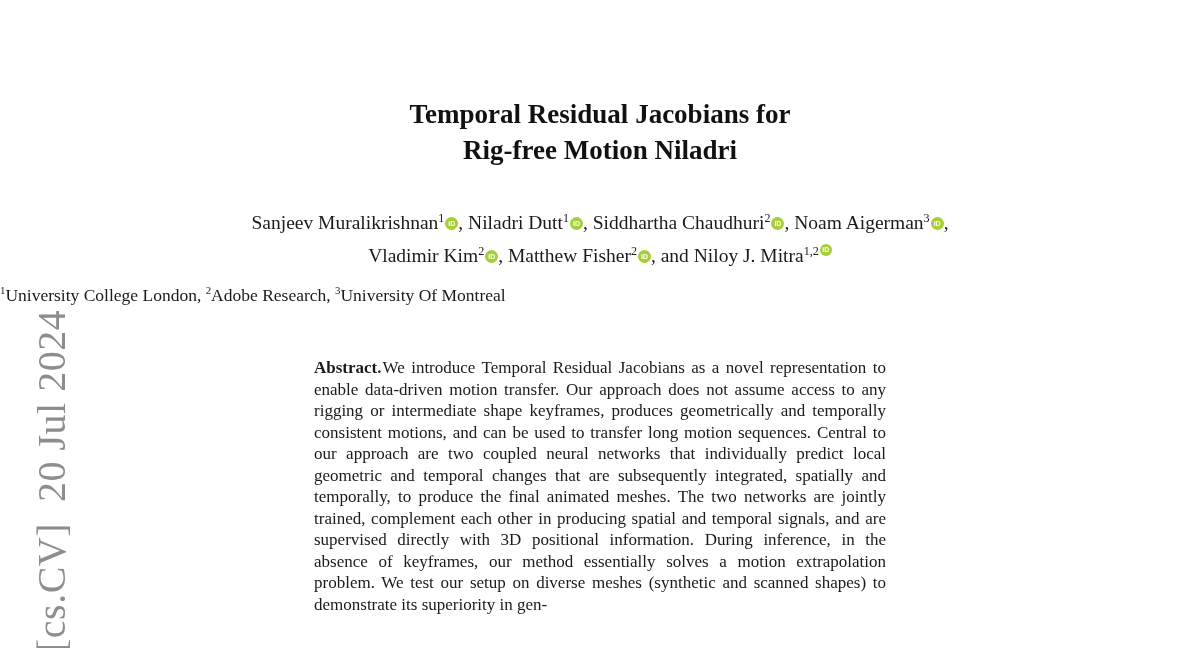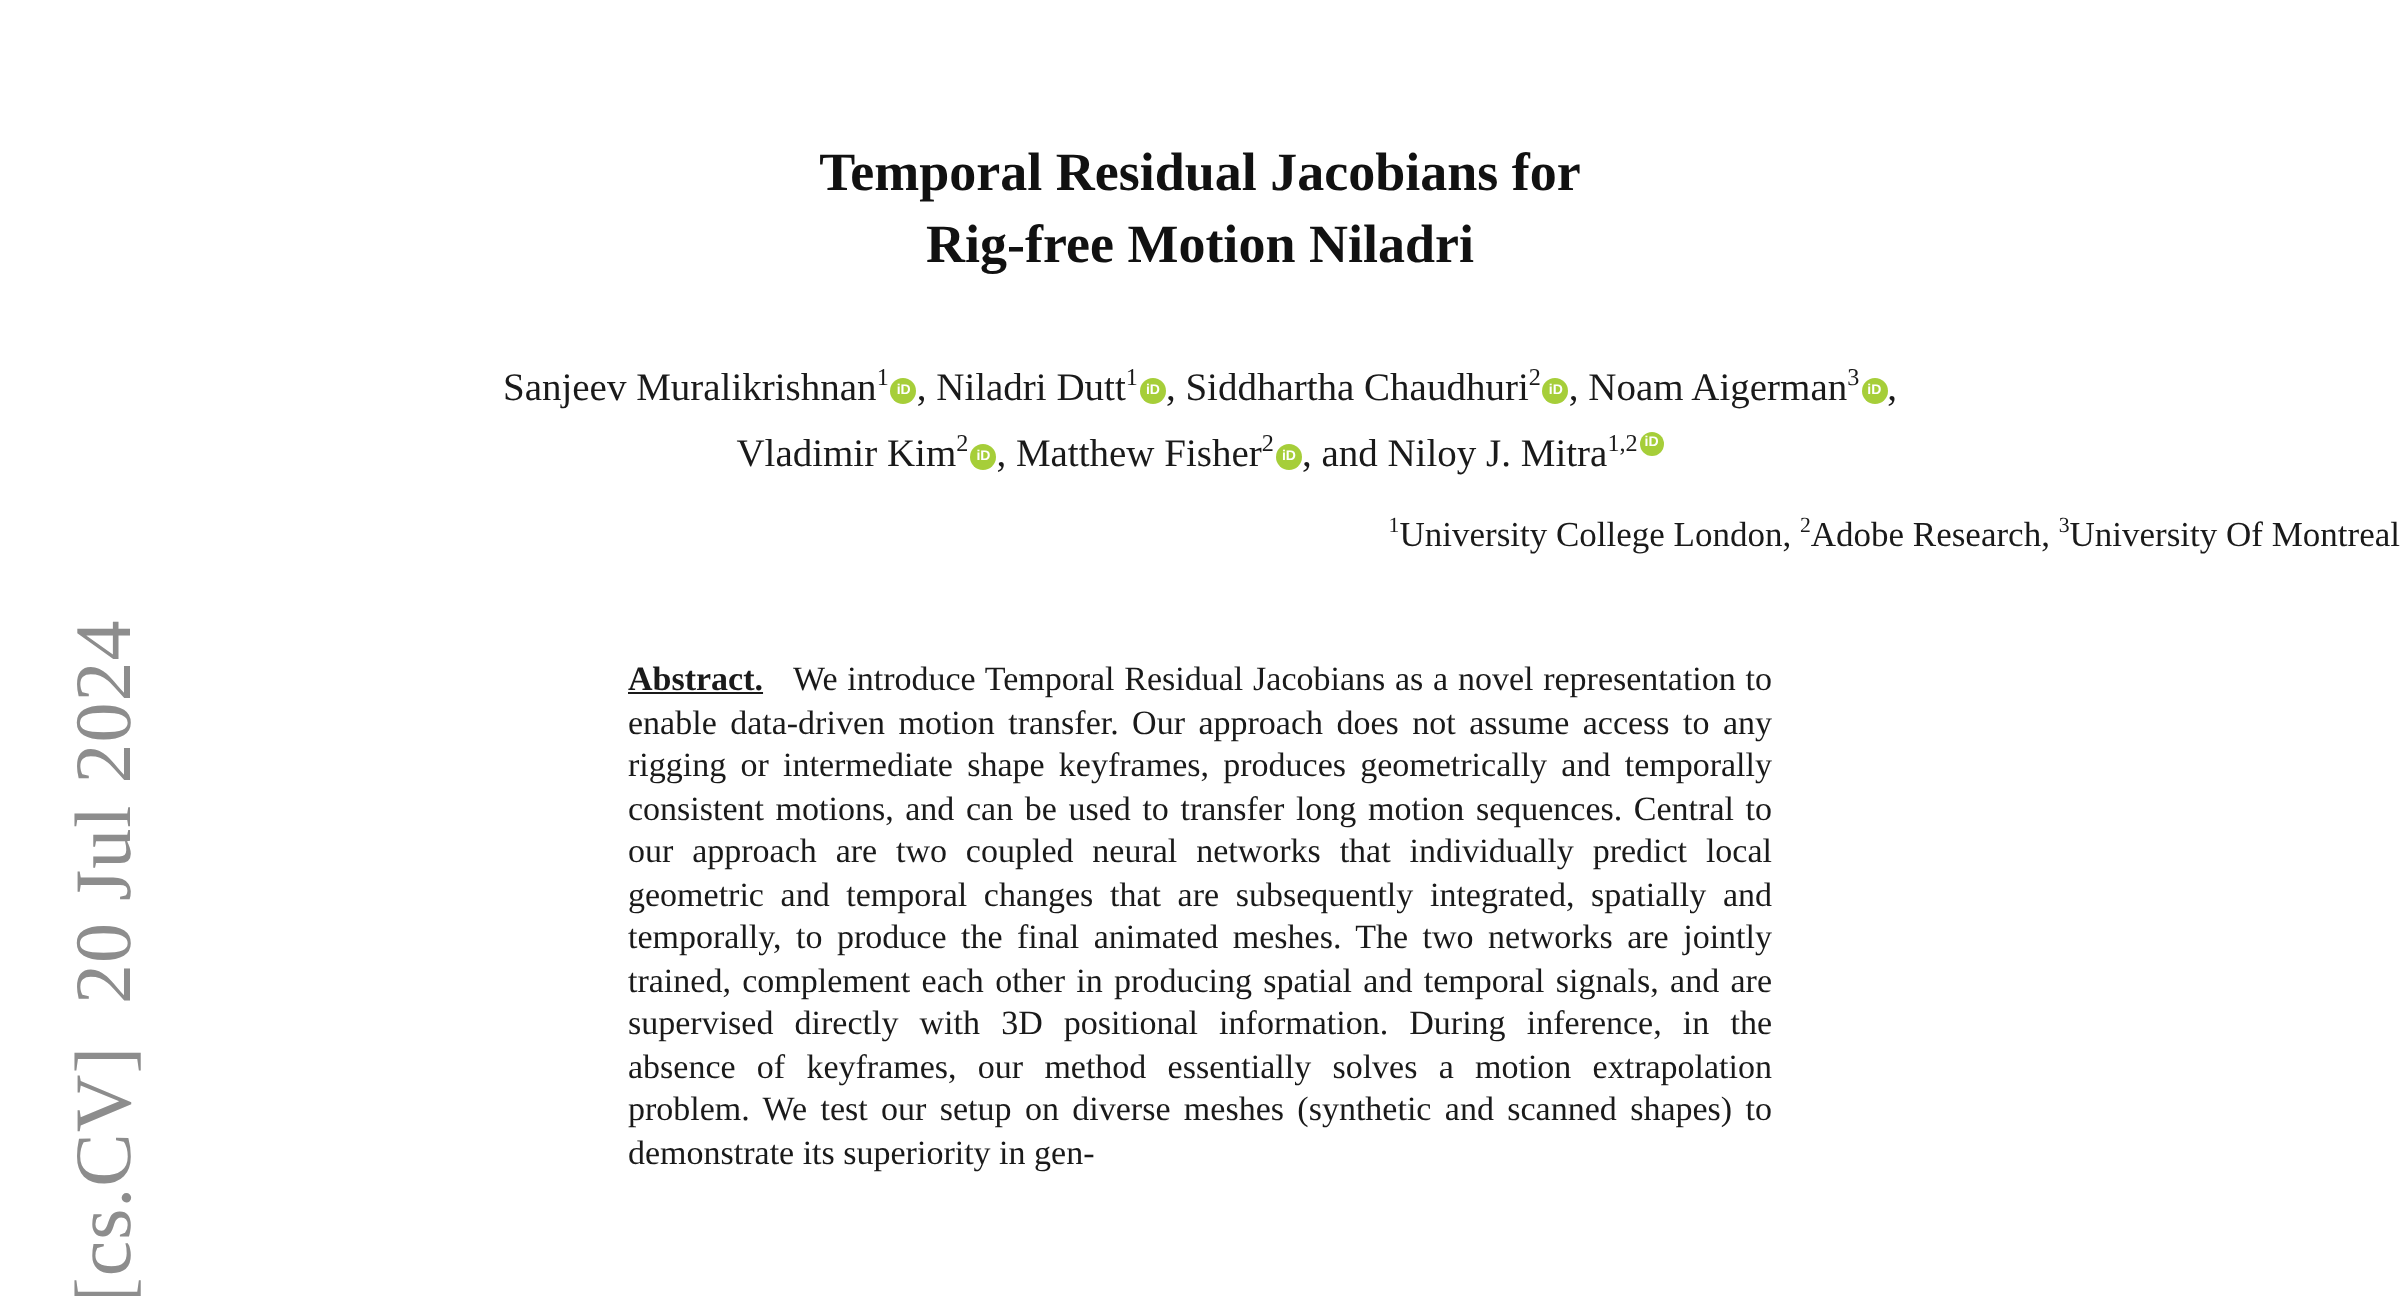--- a/index.html
+++ b/index.html
@@ -32,21 +32,21 @@
   }
 
   .content {
     position: absolute;
     top: 0; left: 0;
     width: 1200px;
   }
 
   .title {
     margin: 0;
-    padding-top: 68px;
+    padding-top: 96px;
     text-align: center;
     font-size: 27px;
     line-height: 36px;
     font-weight: bold;
     color: #111111;
   }
 
   .authors {
     width: 700px;
     margin: 38px auto 0;
@@ -79,43 +79,42 @@
   }
   .orcid.orcid-sup {
     width: 12px;
     height: 12px;
     line-height: 12px;
     vertical-align: 10px;
   }
 
   .affiliations {
     margin: 11px auto 0;
-    text-align: right;
+    text-align: left;
     font-size: 17.5px;
     line-height: 24px;
     color: #1a1a1a;
   }
   .affiliations sup {
     font-size: 62%;
     vertical-align: super;
     line-height: 0;
   }
 
   .abstract {
     width: 572px;
     margin: 50px auto 0;
     font-size: 17px;
     line-height: 21.5px;
     text-align: justify;
     color: #1a1a1a;
   }
   .abstract .abs-label {
     font-weight: bold;
-    margin-right: 15px;
-    text-decoration: underline;
+    margin-right: 1px;
   }
 </style>
 </head>
 <body style="--orcid-green: #A6CE39; --banner-gray: #8d8d8d; --text-color: #1a1a1a;">
 
 <div>
 
   <span class="arxiv-banner-text">[cs.CV]  20 Jul 2024</span>
 
   <div class="content">

